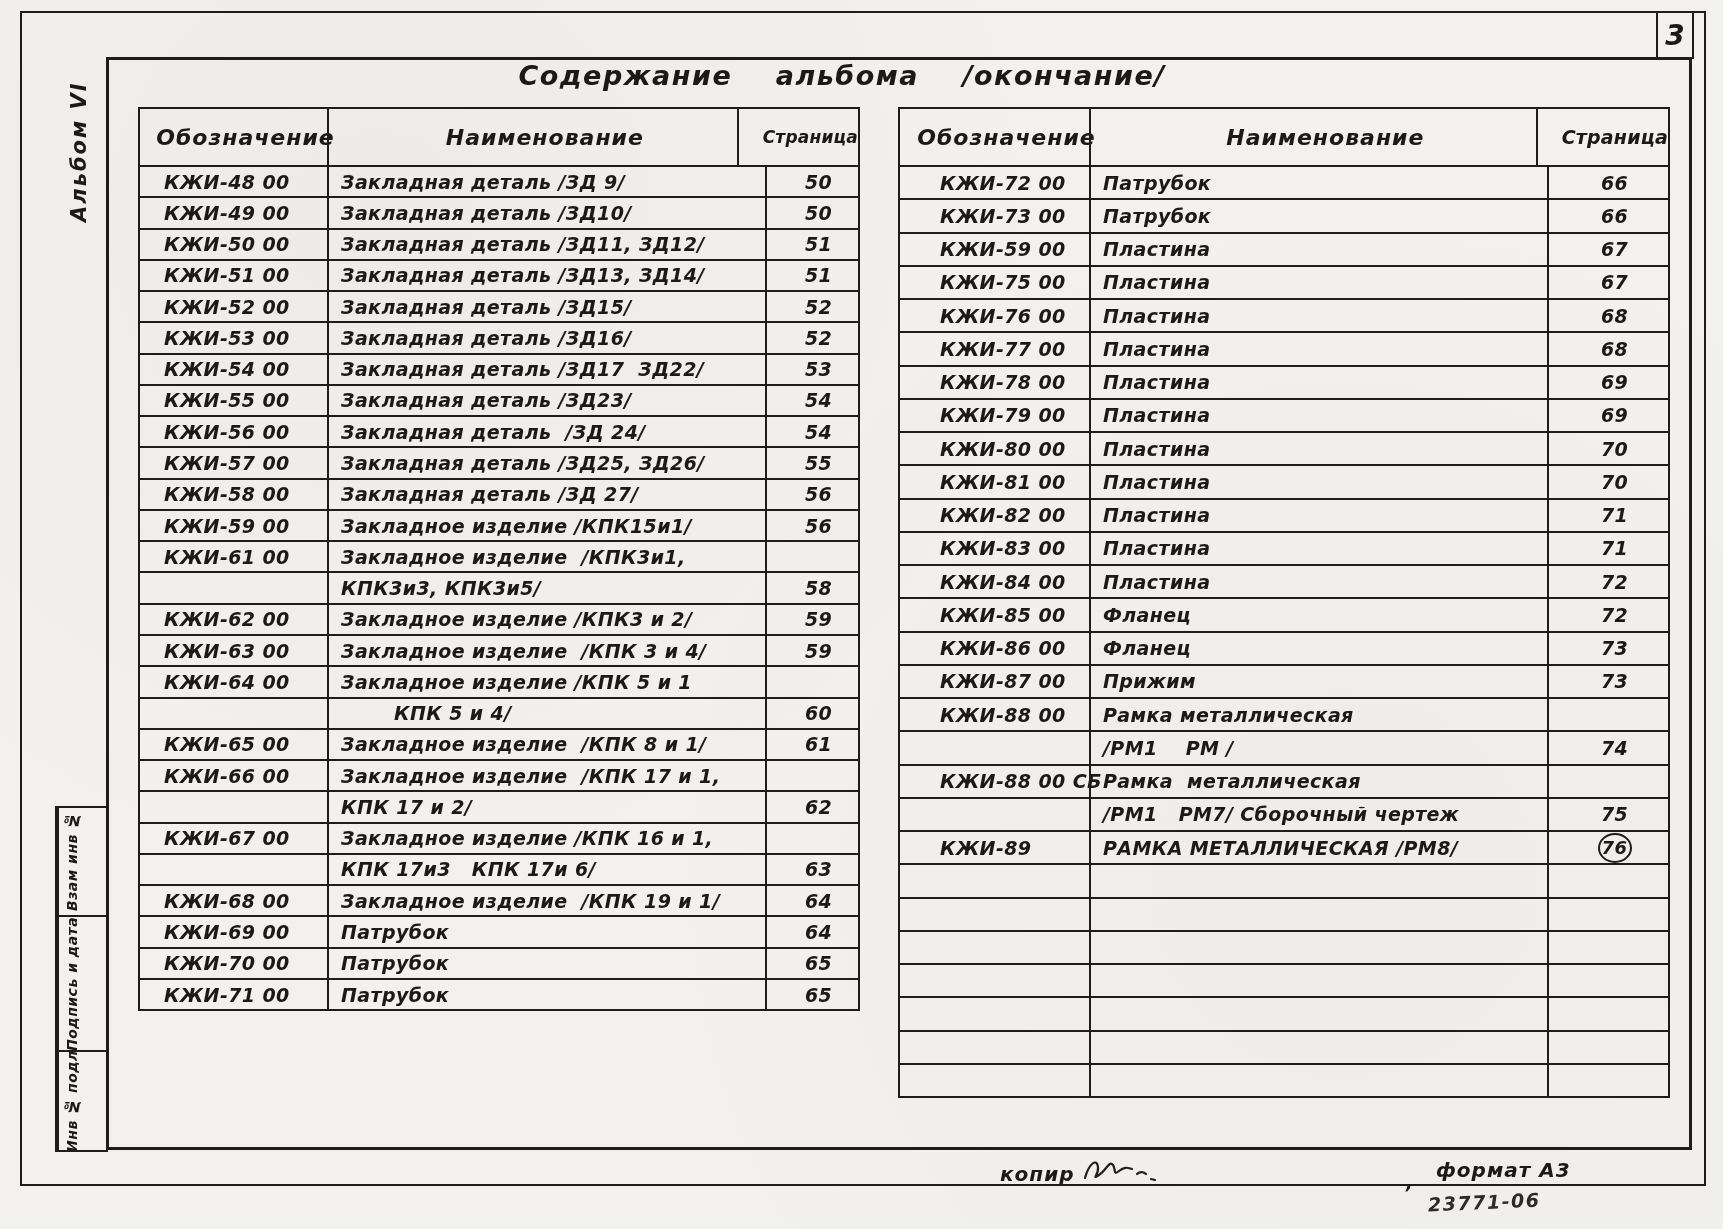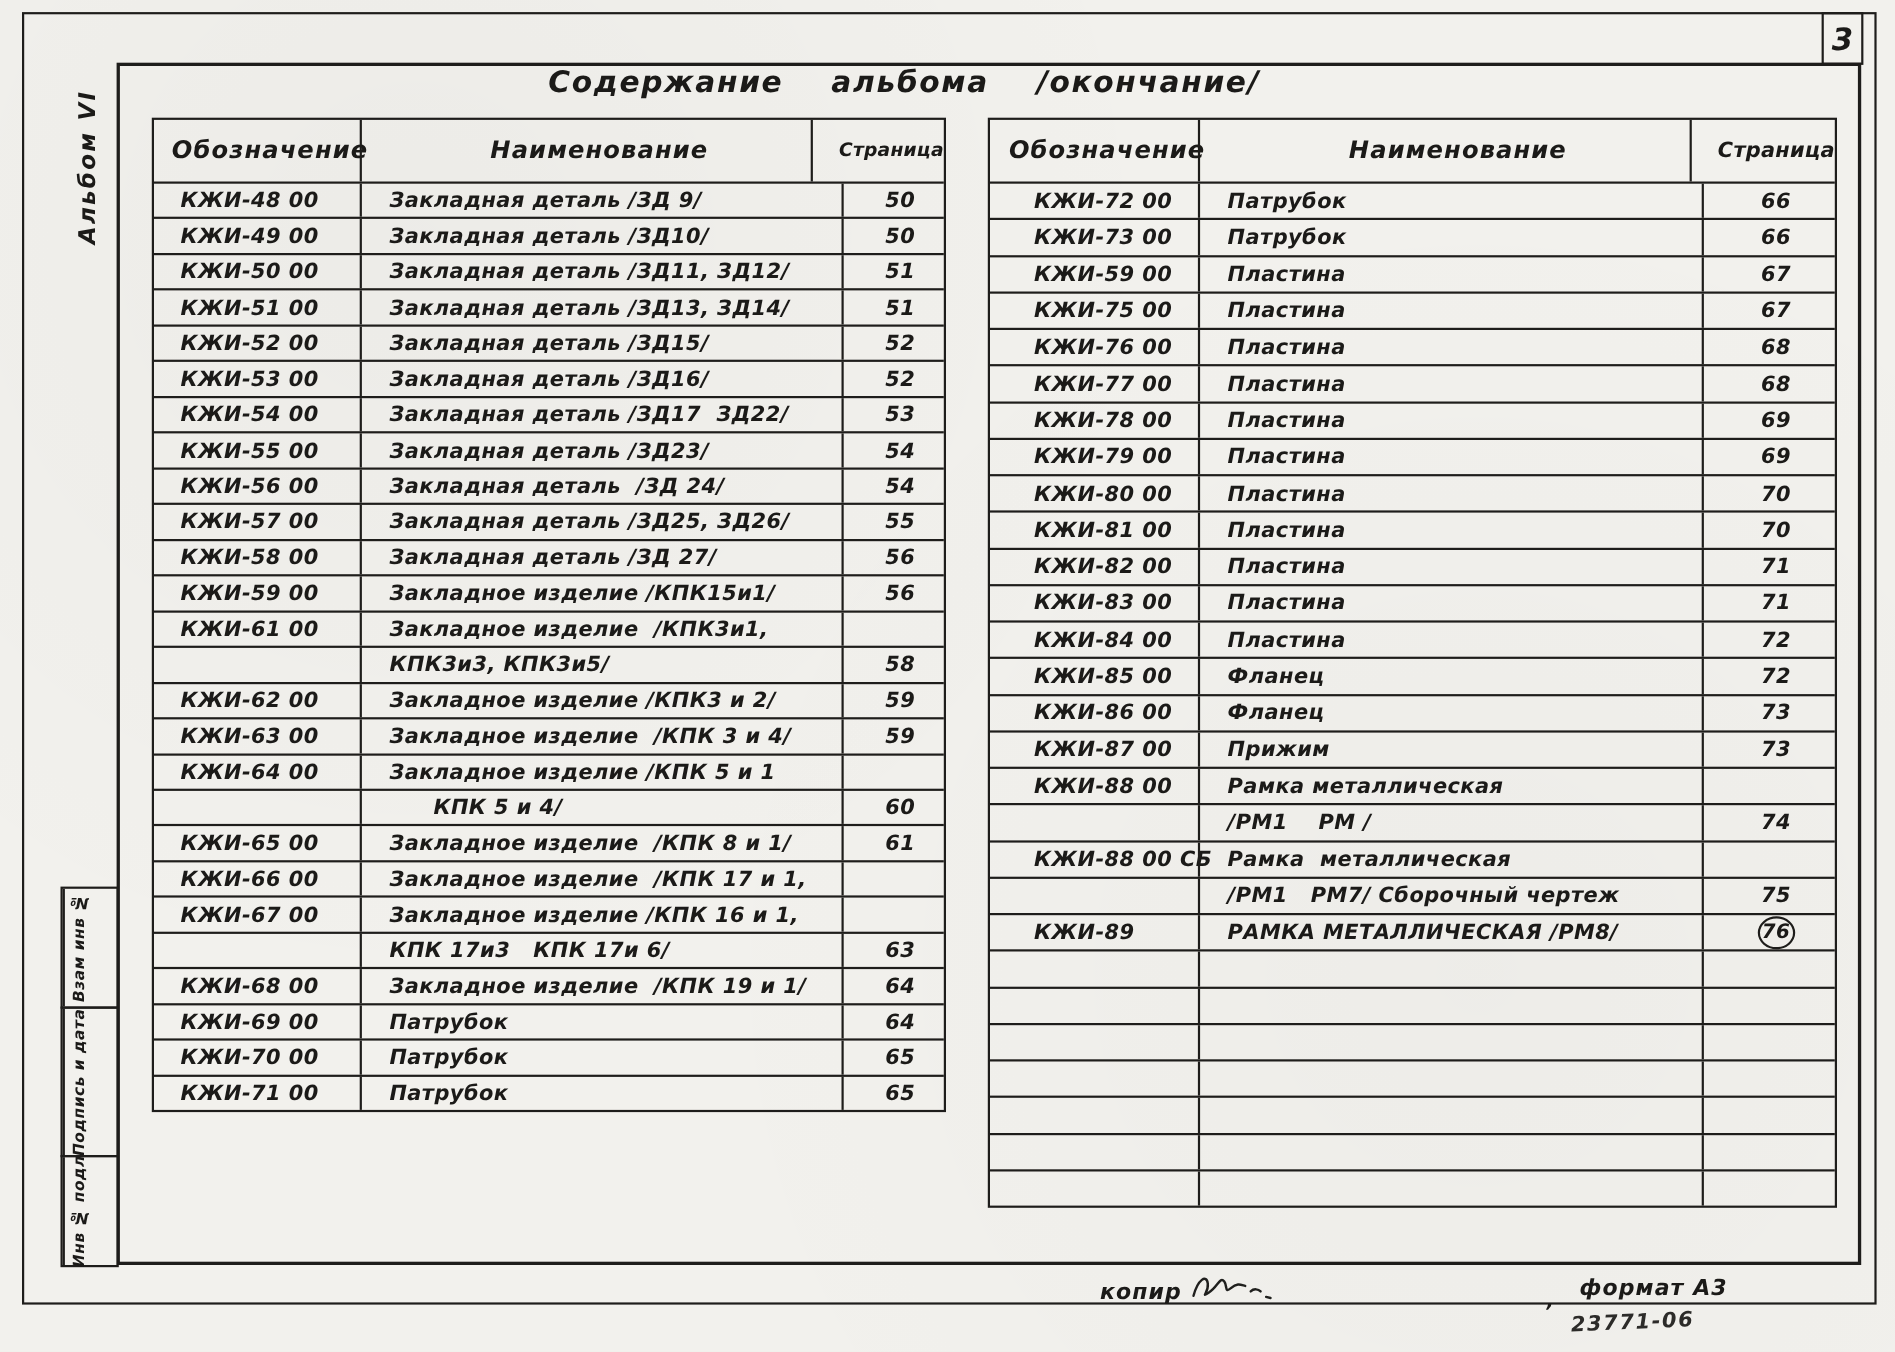--- a/index.html
+++ b/index.html
@@ -9,39 +9,39 @@
       radial-gradient(circle at 22% 18%, rgba(0,0,0,.025), transparent 42%),
       radial-gradient(circle at 78% 72%, rgba(0,0,0,.02), transparent 46%),
       #f2f1ed;
     font-family:"DejaVu Sans","Liberation Sans",sans-serif;
     font-style:italic;font-weight:bold;color:#1b1a18;
     --ink:#1e1d1b;
   }
   .outer-border{position:absolute;left:20px;top:11px;width:1686px;height:1175px;border:2px solid var(--ink);box-sizing:border-box;}
   .sheet-number-box{position:absolute;left:1656px;top:11px;width:38px;height:48px;border:2px solid var(--ink);box-sizing:border-box;display:flex;align-items:center;justify-content:center;font-size:28px;}
   .frame{position:absolute;left:106px;top:57px;width:1586px;height:1093px;border:3px solid var(--ink);box-sizing:border-box;}
-  .title{position:absolute;left:472px;top:60px;width:700px;text-align:center;font-size:27px;letter-spacing:1.5px;white-space:pre;}
+  .title{position:absolute;left:492px;top:60px;width:700px;text-align:center;font-size:27px;letter-spacing:1.5px;white-space:pre;}
   .album-label{position:absolute;left:58px;top:82px;width:42px;height:140px;display:flex;align-items:center;justify-content:center;
     writing-mode:vertical-rl;transform:rotate(180deg);font-size:21px;letter-spacing:2px;white-space:pre;}
 
   
   .toc{position:absolute;border:2.5px solid var(--ink);box-sizing:border-box;display:flex;flex-direction:column;}
   .toc-left{left:138px;top:107px;width:722px;height:904px;--wd:187px;--wn:440px;--dpad:24px;--hpfs:17px;}
   .toc-right{left:898px;top:107px;width:772px;height:991px;--wd:189px;--wn:460px;--dpad:40px;--hpfs:19px;}
   .thead{display:flex;flex:0 0 56px;border-bottom:2.5px solid var(--ink);}
   .hc{display:flex;align-items:center;justify-content:center;font-size:22px;letter-spacing:1px;box-sizing:border-box;padding-left:24px;}
   .hd{width:var(--wd);}
   .hn{width:var(--wn);border-left:2px solid var(--ink);border-right:2px solid var(--ink);}
   .hp{flex:1;font-size:var(--hpfs);letter-spacing:.2px;}
   .rows{flex:1;display:flex;flex-direction:column;}
   .trow{flex:1;display:flex;border-bottom:2px solid var(--ink);min-height:0;}
   .trow:last-child{border-bottom:none;}
   .cell{display:flex;align-items:center;white-space:pre;box-sizing:border-box;font-size:19px;letter-spacing:.4px;}
   .cd{width:var(--wd);padding-left:var(--dpad);}
-  .cn{width:var(--wn);border-left:2px solid var(--ink);border-right:2px solid var(--ink);padding-left:25px;}
+  .cn{width:var(--wn);border-left:2px solid var(--ink);border-right:2px solid var(--ink);padding-left:12px;}
   .cn.indent{padding-left:65px;}
   .cp{flex:1;justify-content:center;padding-left:12px;}
   .circle{display:inline-flex;align-items:center;justify-content:center;min-width:34px;height:30px;border:2.5px solid var(--ink);border-radius:50%;font-size:18px;box-sizing:border-box;}
 
   
   .stamp{position:absolute;left:55px;width:53px;border:2px solid var(--ink);box-sizing:border-box;display:flex;background:transparent;}
   .stamp-vzam{top:806px;height:111px;}
   .stamp-podp{top:915px;height:137px;}
   .stamp-inv{top:1050px;height:102px;}
   .stamp-label{width:28px;border-right:2px solid var(--ink);box-sizing:border-box;display:flex;align-items:center;justify-content:center;
@@ -171,20 +171,25 @@
           <div class="cell cd">КЖИ-65 00</div>
           <div class="cell cn">Закладное изделие  /КПК 8 и 1/</div>
           <div class="cell cp">61</div>
         </div>
         <div class="trow">
           <div class="cell cd">КЖИ-66 00</div>
           <div class="cell cn">Закладное изделие  /КПК 17 и 1,</div>
           <div class="cell cp"></div>
         </div>
         <div class="trow">
+          <div class="cell cd"></div>
+          <div class="cell cn">КПК 17 и 2/</div>
+          <div class="cell cp">62</div>
+        </div>
+        <div class="trow">
           <div class="cell cd">КЖИ-67 00</div>
           <div class="cell cn">Закладное изделие /КПК 16 и 1,</div>
           <div class="cell cp"></div>
         </div>
         <div class="trow">
           <div class="cell cd"></div>
           <div class="cell cn">КПК 17и3   КПК 17и 6/</div>
           <div class="cell cp">63</div>
         </div>
         <div class="trow">

